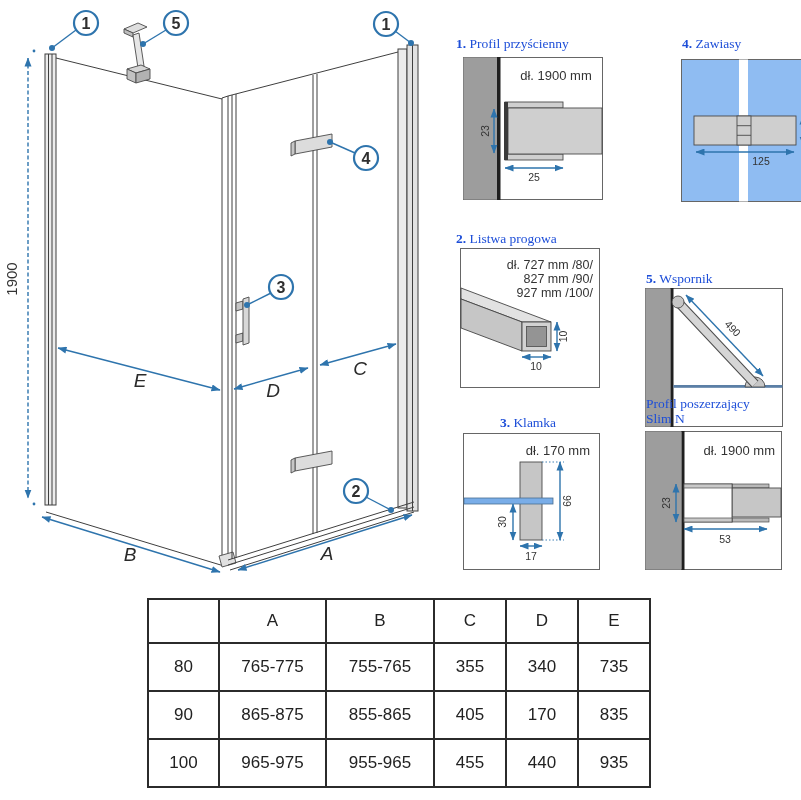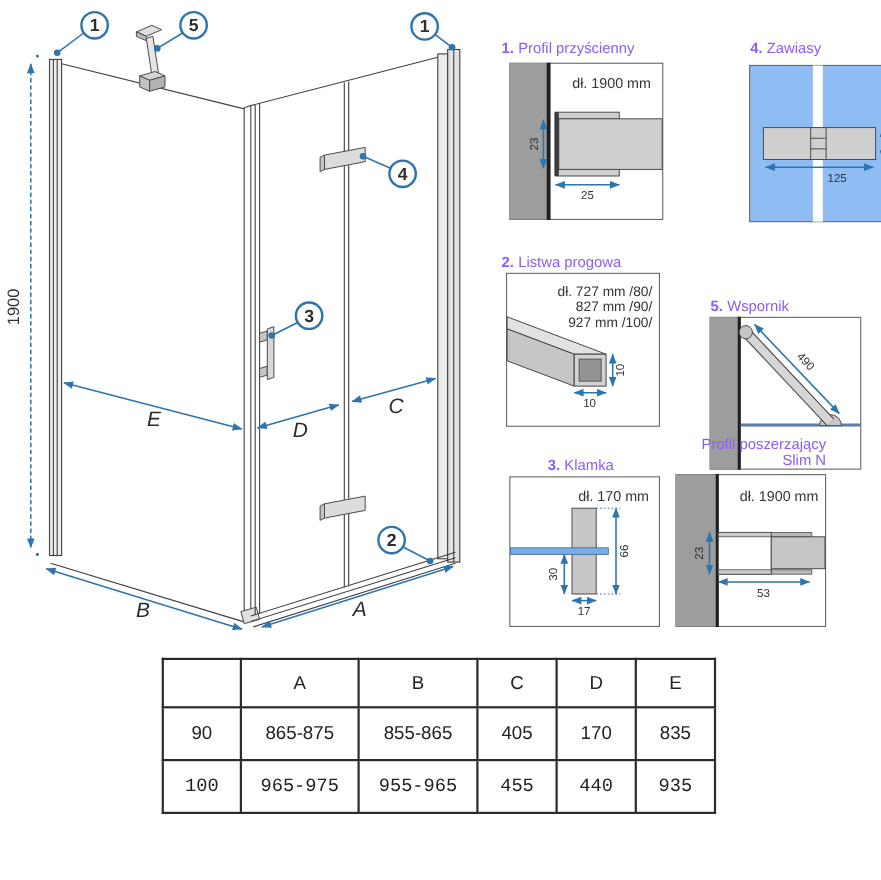--- a/index.html
+++ b/index.html
@@ -16,21 +16,21 @@
   .ring{fill:#fff;stroke:#2e74ad;stroke-width:2.2;}
   .cnum{font-size:16px;font-weight:bold;fill:#2f2f2f;}
   .dlabel{font-size:19px;font-style:italic;fill:#2b2b2b;}
   .dimnum{font-size:15px;fill:#333;}
   .dimnum2{font-size:10.5px;fill:#333;}
   .plen{font-size:13px;fill:#333;}
   .plen2{font-size:12.5px;fill:#333;}
   .pbox{fill:#fff;stroke:#666;stroke-width:1;}
   
   .panel{position:absolute;}
-  .ptitle{font-size:13.5px;line-height:15px;color:#8b5cf6;margin:0 0 0 1px;white-space:nowrap;}
+  .ptitle{font-size:13.5px;line-height:15px;color:#1d4ed8;margin:0 0 0 1px;white-space:nowrap;font-family:Liberation Serif, serif;}
   .pno{font-weight:bold;}
   
   .spec-table{position:absolute;left:147px;top:598px;border-collapse:collapse;table-layout:fixed;}
   .spec-table th,.spec-table td{border:2px solid #2b2b2b;text-align:center;vertical-align:middle;
      font-size:17px;font-weight:normal;color:#222;padding:0;background:#fff;}
 </style>
 </head>
 <body>
 
 <div class="page">
@@ -293,21 +293,21 @@
       <line x1="79" y1="107" x2="101" y2="107" stroke="#2e74ad" stroke-width="0.9" stroke-dasharray="1.5 2"></line>
       <line class="dim" x1="97" y1="29" x2="97" y2="107" marker-start="url(#q3-s)" marker-end="url(#q3-e)"></line>
       <text class="dimnum2" transform="translate(108,68) rotate(-90)" text-anchor="middle">66</text>
       <line class="dim" x1="50" y1="71" x2="50" y2="107" marker-start="url(#q3-s)" marker-end="url(#q3-e)"></line>
       <text class="dimnum2" transform="translate(43,89) rotate(-90)" text-anchor="middle">30</text>
       <line class="dim" x1="57" y1="113" x2="79" y2="113" marker-start="url(#q3-s)" marker-end="url(#q3-e)"></line>
       <text class="dimnum2" x="68" y="126.5" text-anchor="middle">17</text>
     </svg>
   </div>
 
-  <div class="panel" style="left:614px;top:396px;text-align:right;">
+  <div class="panel" style="left:645px;top:396px;">
     <div class="ptitle"><span>Profil poszerzający</span></div>
     <div class="ptitle"><span>Slim N</span></div>
     <svg width="137" height="139" viewBox="0 0 137 139" style="margin:5px 0 0 0;">
       <defs>
         <marker id="q6-e" markerWidth="10" markerHeight="8" refX="8.5" refY="3.5" orient="auto" markerUnits="userSpaceOnUse">
             <path d="M0,0L9,3.5L0,7Z" fill="#2e74ad"></path>
           </marker>
         <marker id="q6-s" markerWidth="10" markerHeight="8" refX="0.5" refY="3.5" orient="auto" markerUnits="userSpaceOnUse">
             <path d="M9,0L0,3.5L9,7Z" fill="#2e74ad"></path>
           </marker>
@@ -342,29 +342,37 @@
     </colgroup>
     <tbody>
         <tr style="height:44px;">
       <th></th>
       <th>A</th>
       <th>B</th>
       <th>C</th>
       <th>D</th>
       <th>E</th>
     </tr>
+    <tr style="height:48px;">
+      <td>80</td>
+      <td>765-775</td>
+      <td>755-765</td>
+      <td>355</td>
+      <td>340</td>
+      <td>735</td>
+    </tr>
     <tr style="height:48px;margin-top:34px;">
       <td>90</td>
       <td>865-875</td>
       <td>855-865</td>
       <td>405</td>
       <td>170</td>
       <td>835</td>
     </tr>
-    <tr style="height:48px;font-family:Liberation Mono, monospace;">
+    <tr style="height:48px;">
       <td>100</td>
       <td>965-975</td>
       <td>955-965</td>
       <td>455</td>
       <td>440</td>
       <td>935</td>
     </tr>
   </tbody>
     </table>
 

